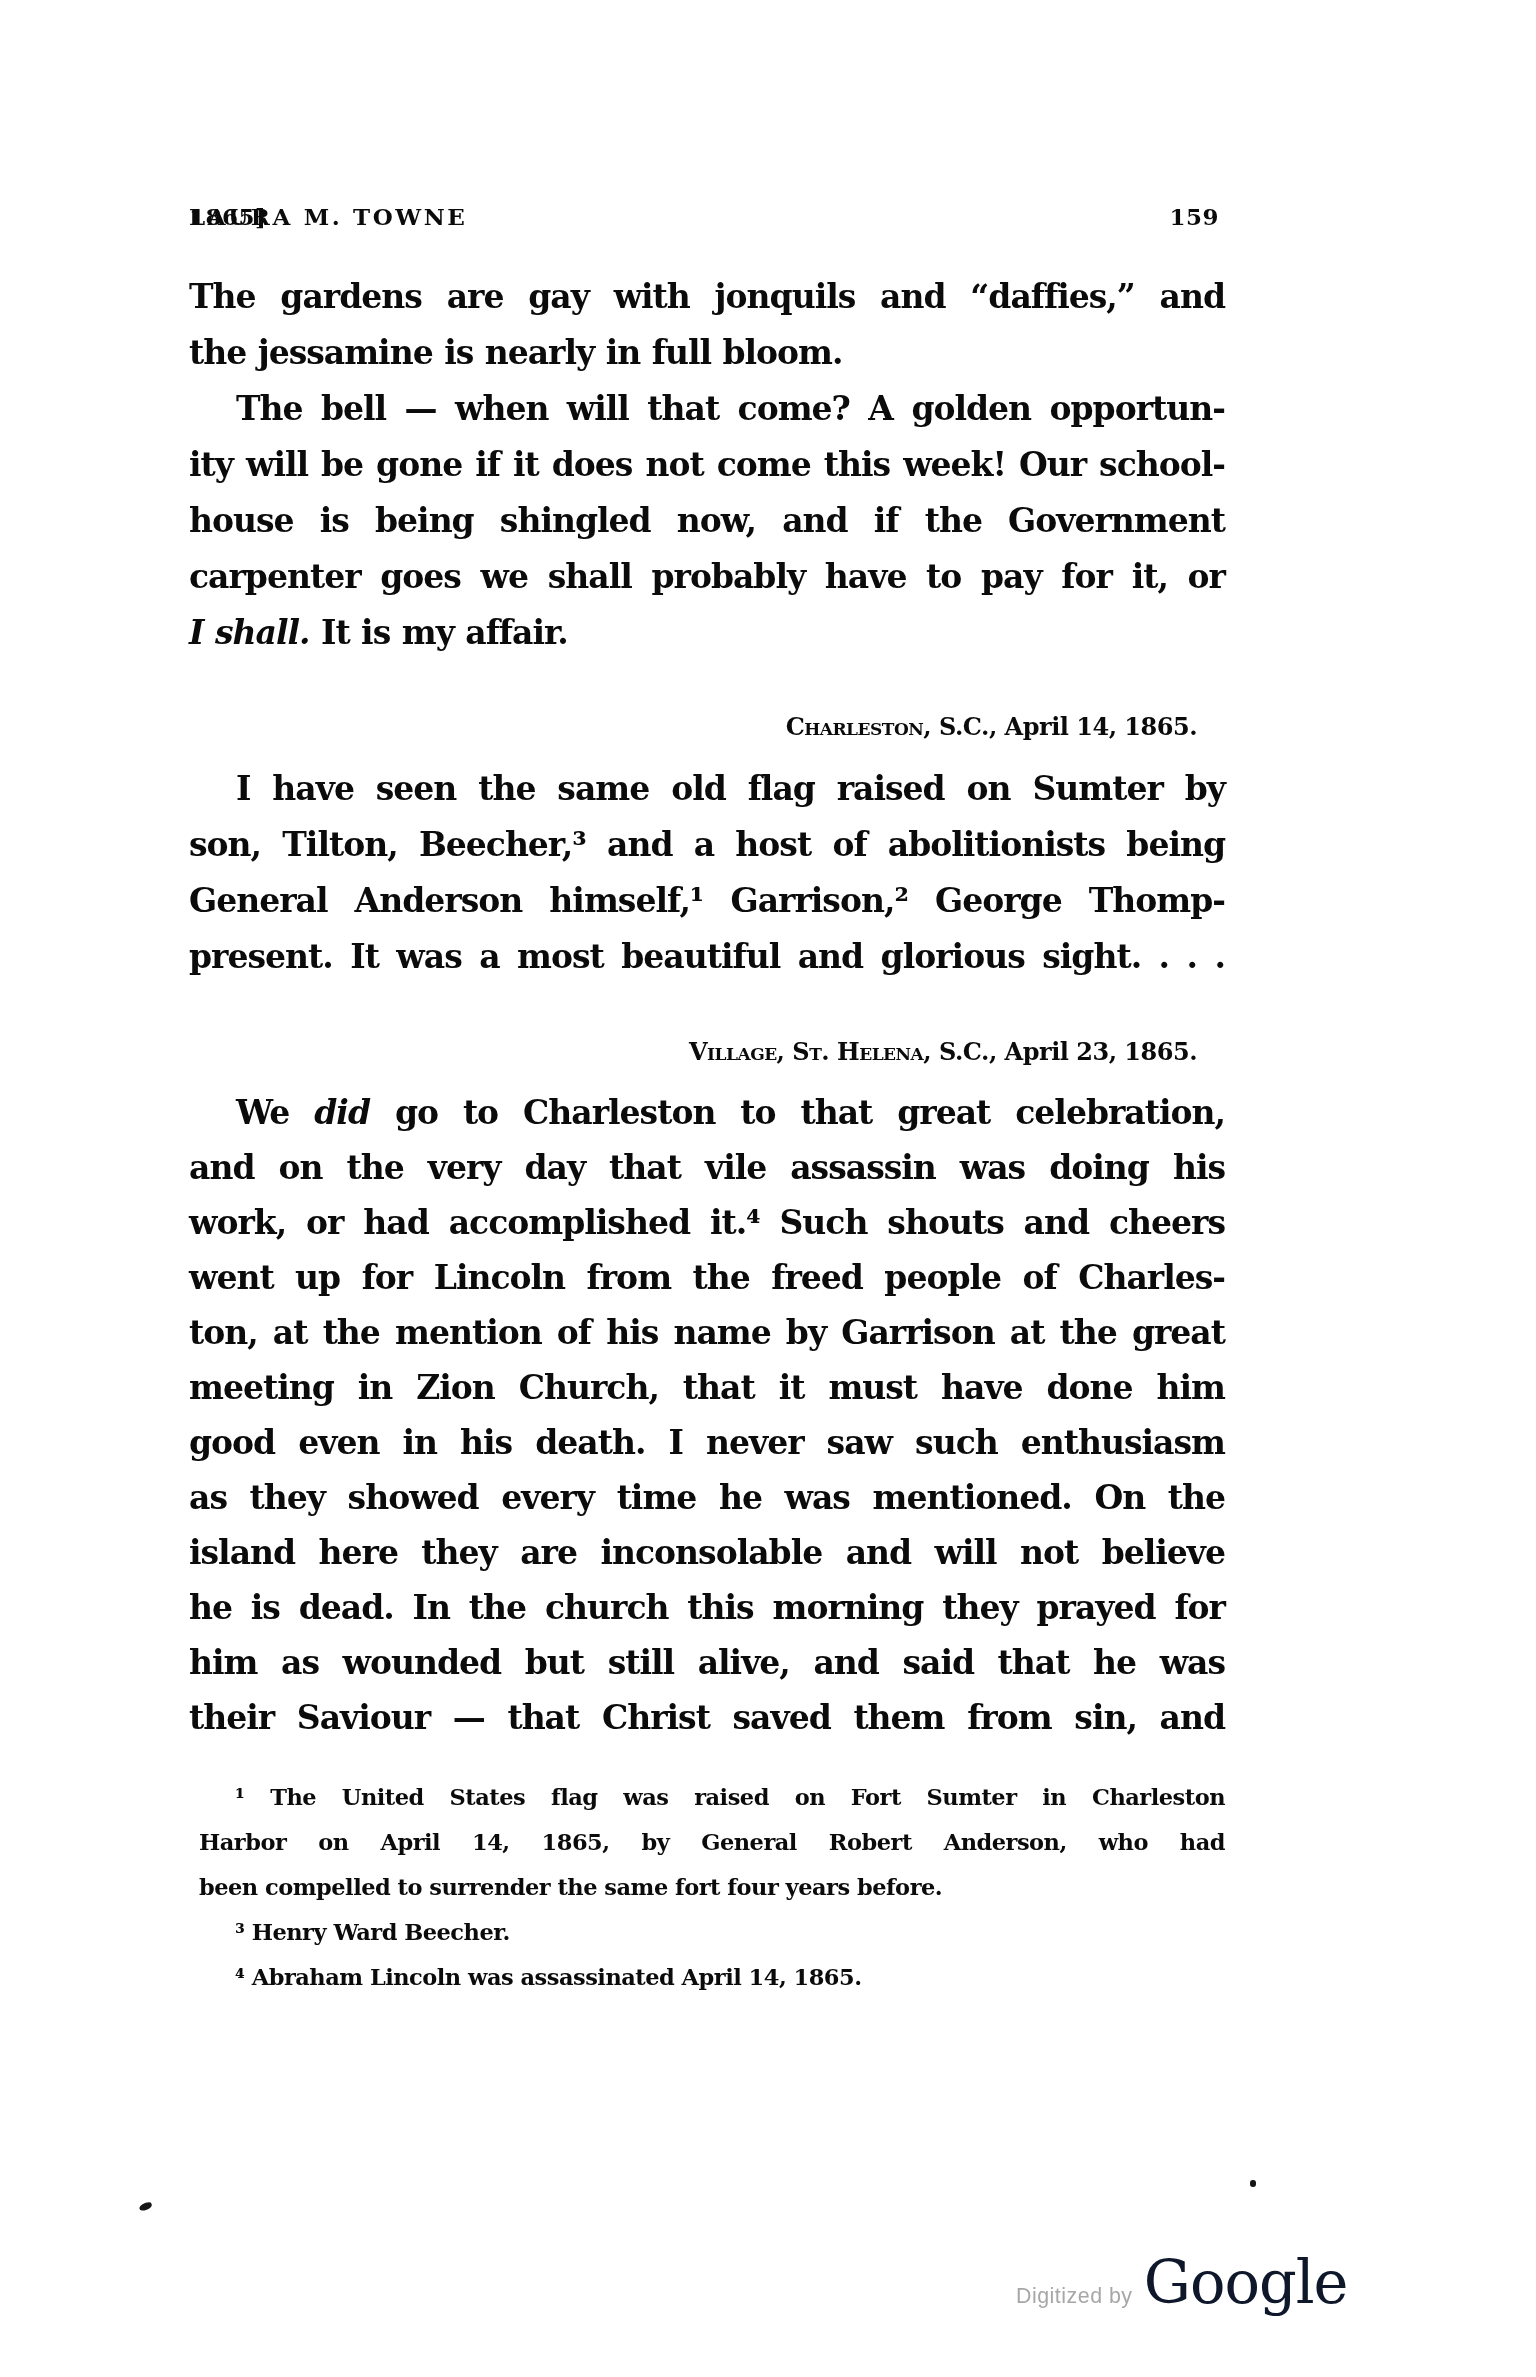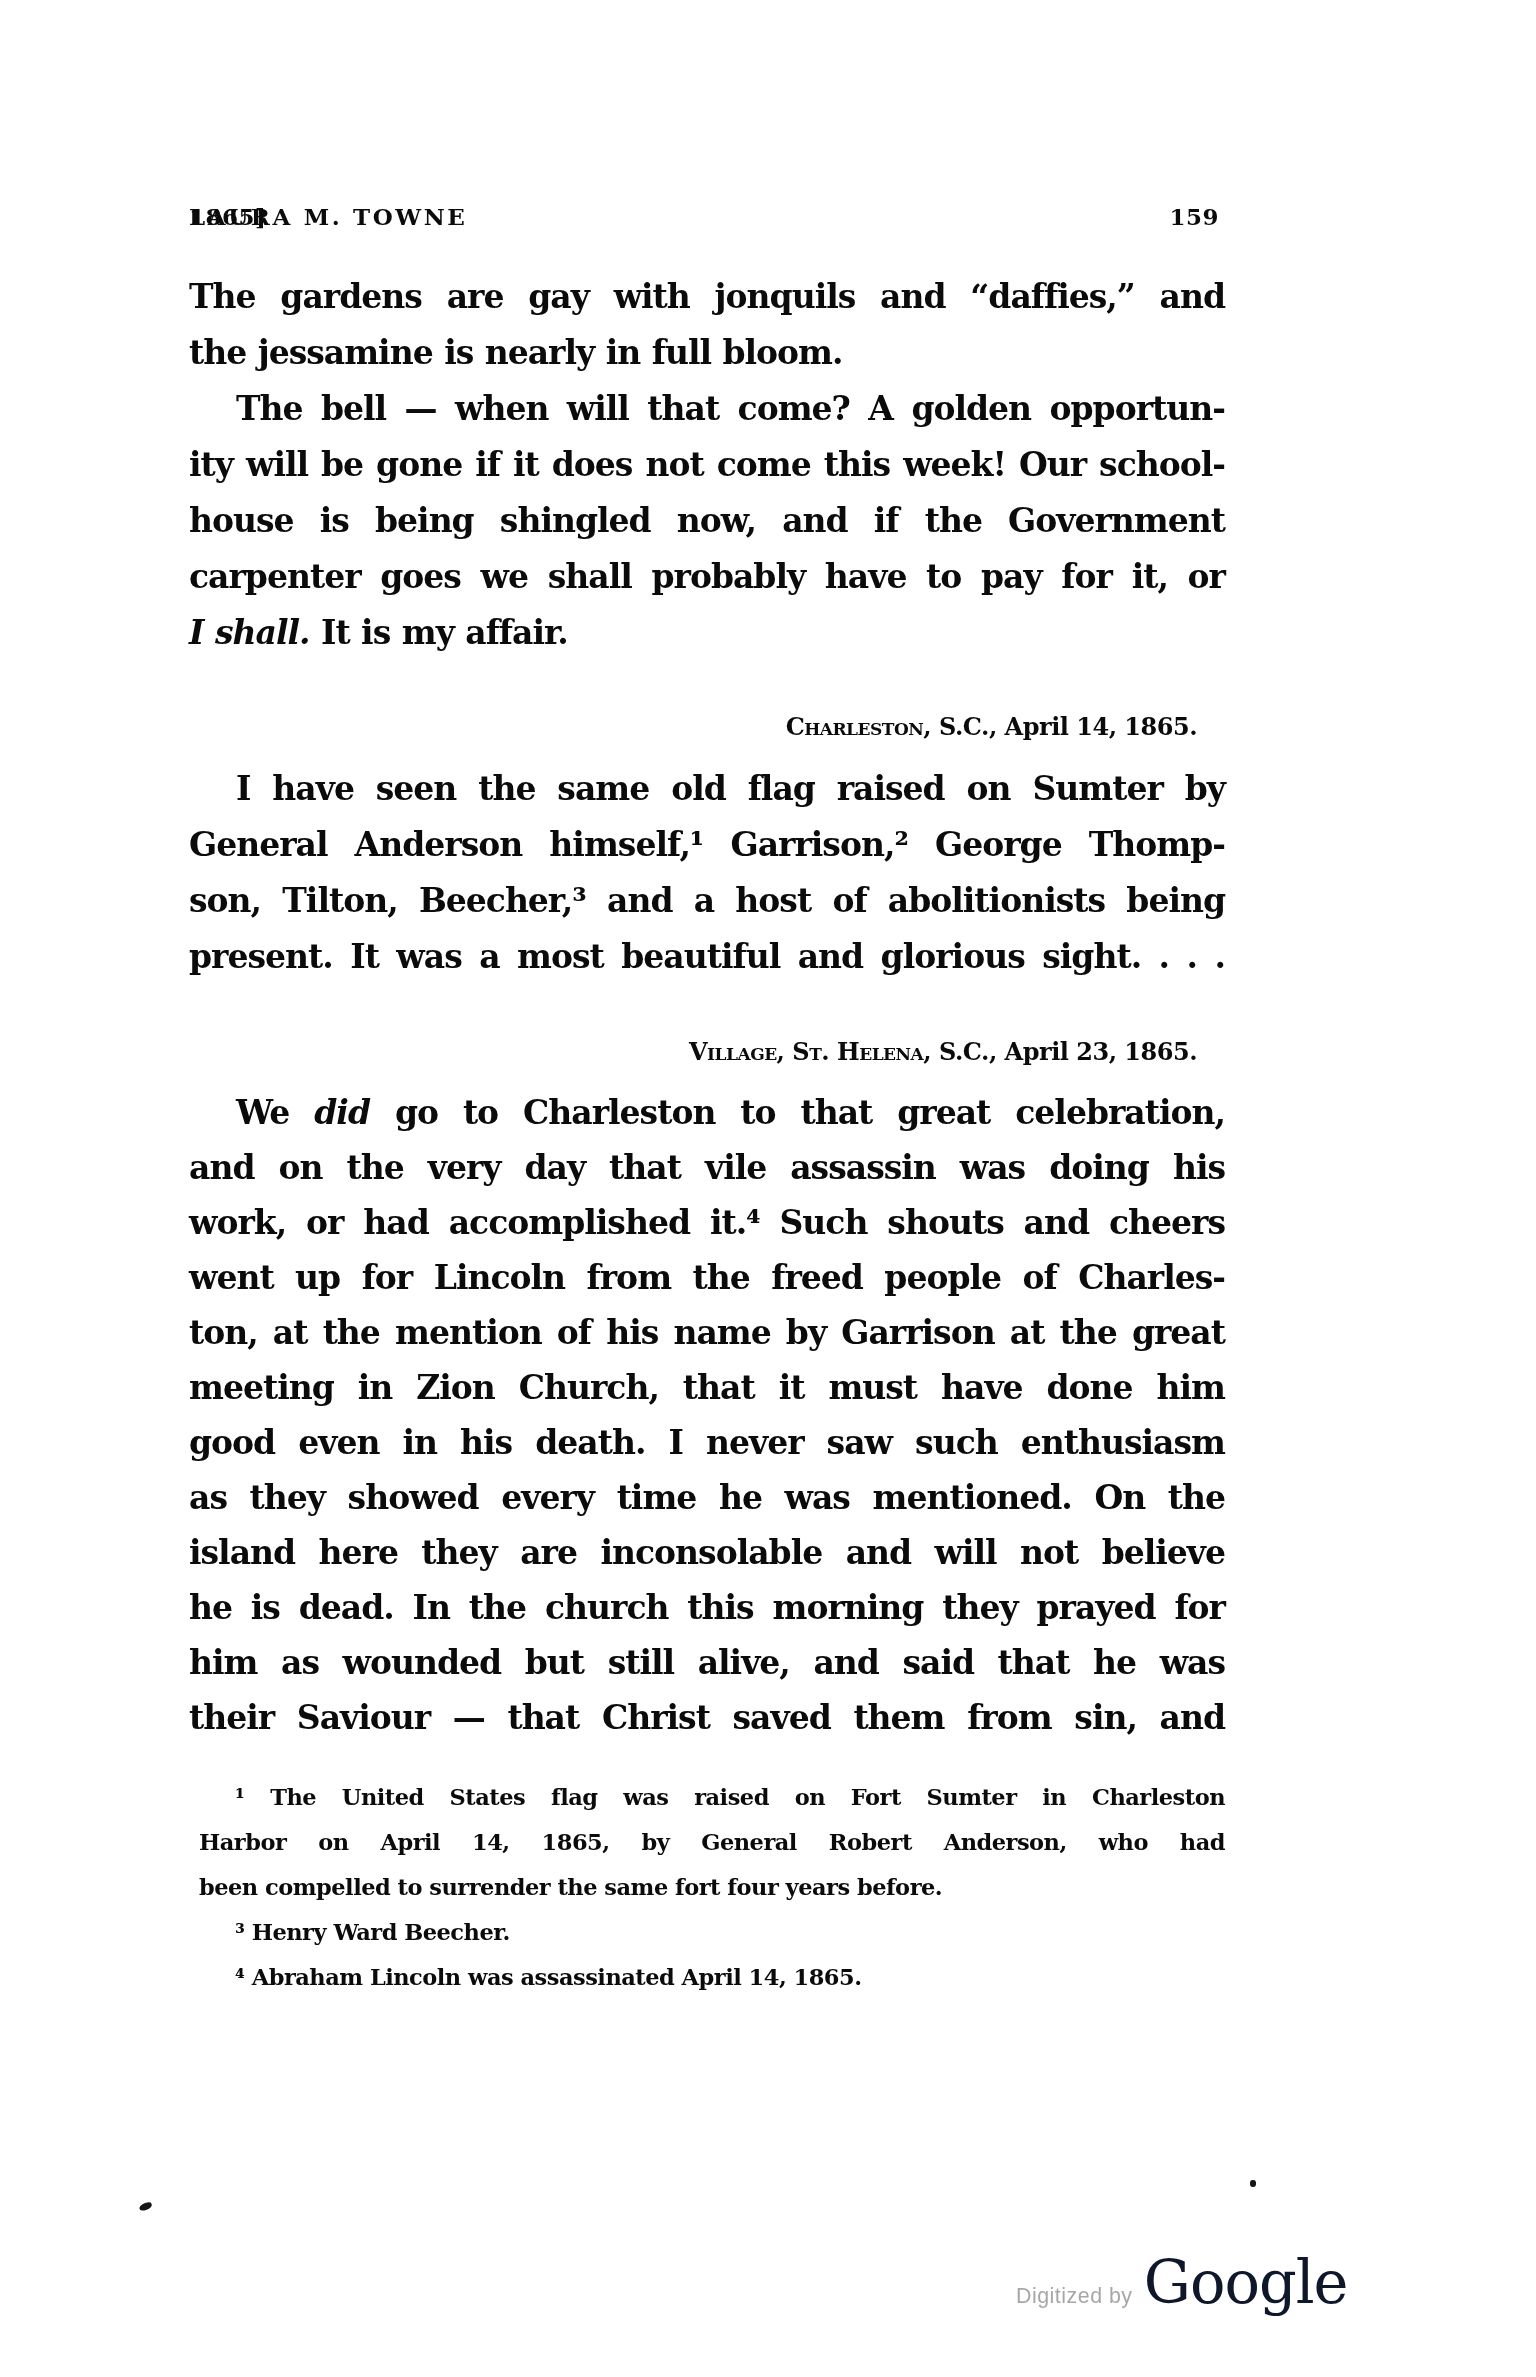--- a/index.html
+++ b/index.html
@@ -115,22 +115,22 @@
     <div class="ln just">carpenter goes we shall probably have to pay for it, or</div>
     <div class="ln"><span class="it">I shall.</span><span> It is my affair.</span></div>
   </div>
 
   <div class="dateline" style="top:709px">
     <span class="sc">Charleston,</span><span> S.C., April 14, 1865.</span>
   </div>
 
   <div class="para p110" style="top:761px">
     <div class="ln just ind">I have seen the same old flag raised on Sumter by</div>
+    <div class="ln just">son, Tilton, Beecher,³ and a host of abolitionists being</div>
     <div class="ln just">General Anderson himself,¹ Garrison,² George Thomp-</div>
-    <div class="ln just">son, Tilton, Beecher,³ and a host of abolitionists being</div>
     <div class="ln just">present. It was a most beautiful and glorious sight. . . .</div>
   </div>
 
   <div class="dateline" style="top:1034px">
     <span class="sc">Village, St. Helena,</span><span> S.C., April 23, 1865.</span>
   </div>
 
   <div class="para p108" style="top:1085px">
     <div class="ln just ind"><span>We </span><span class="it">did</span><span> go to Charleston to that great celebration,</span></div>
     <div class="ln just">and on the very day that vile assassin was doing his</div>

